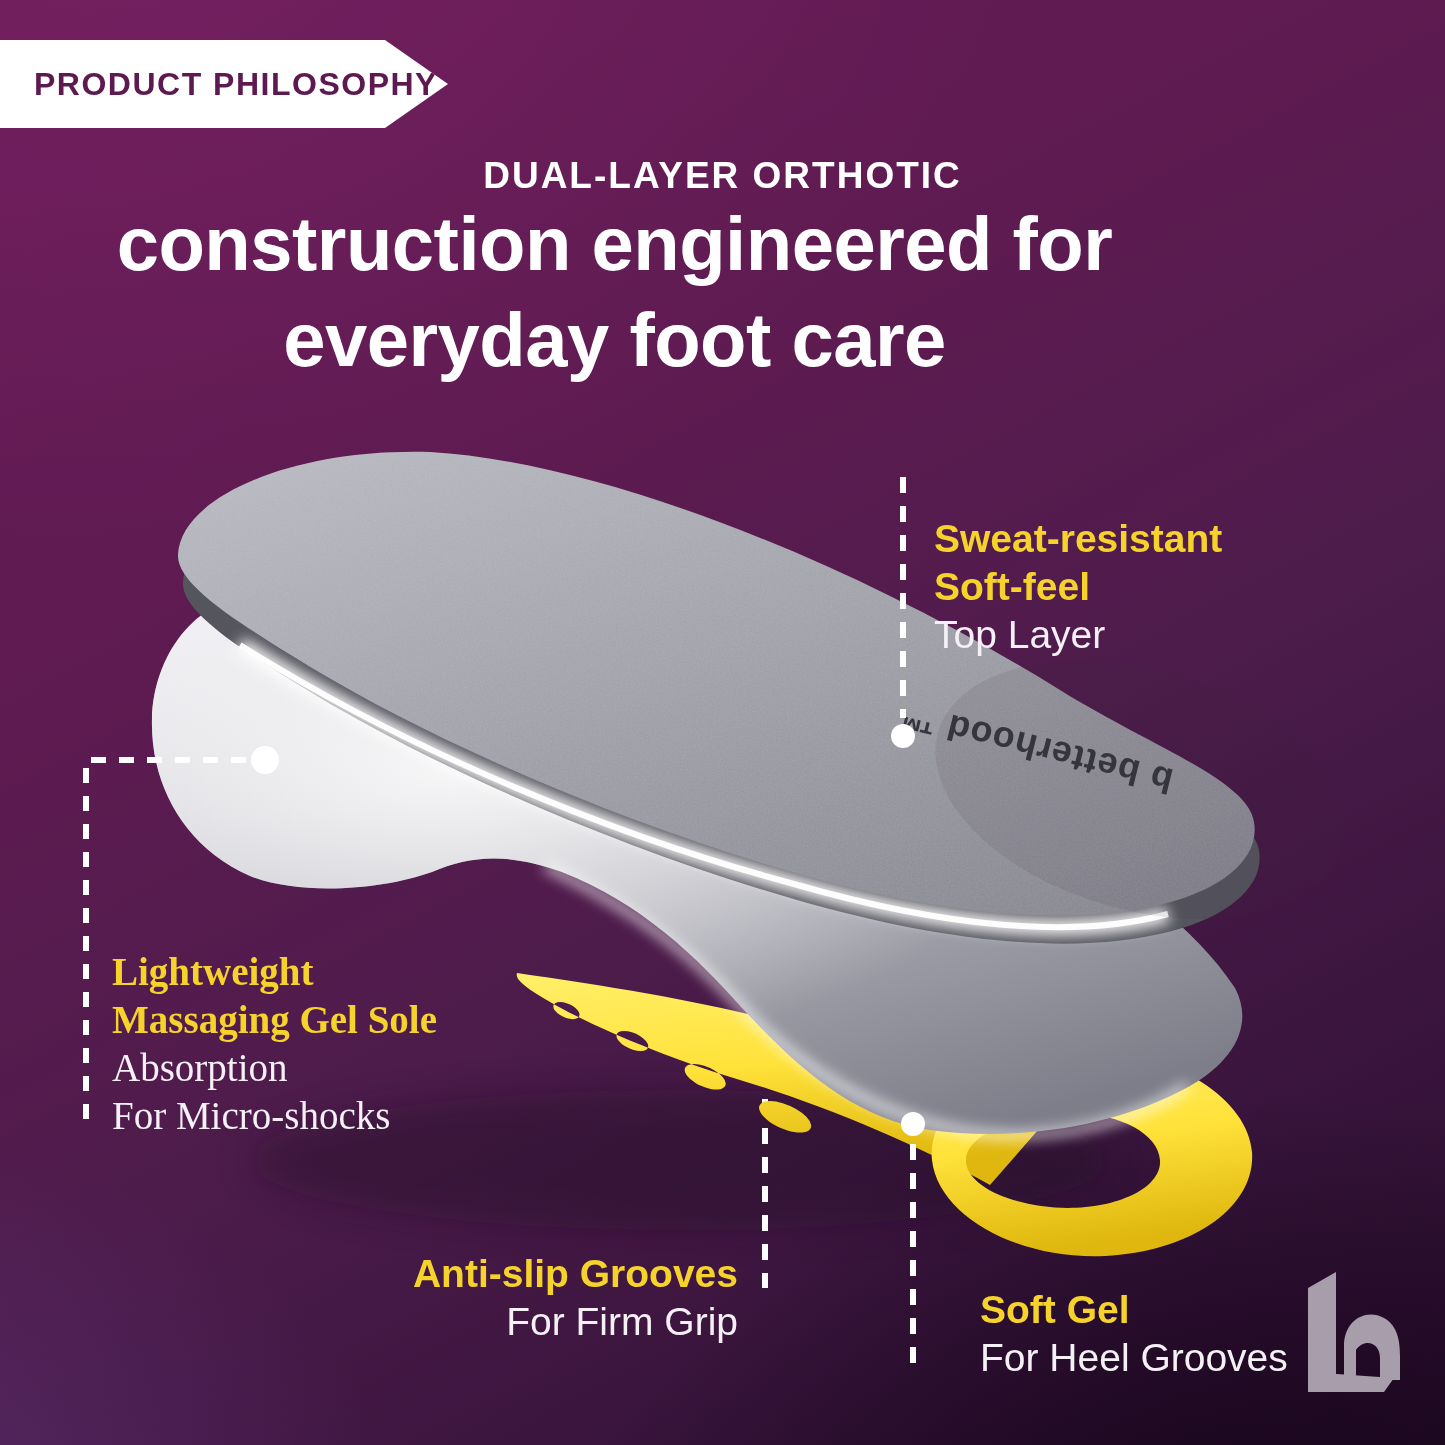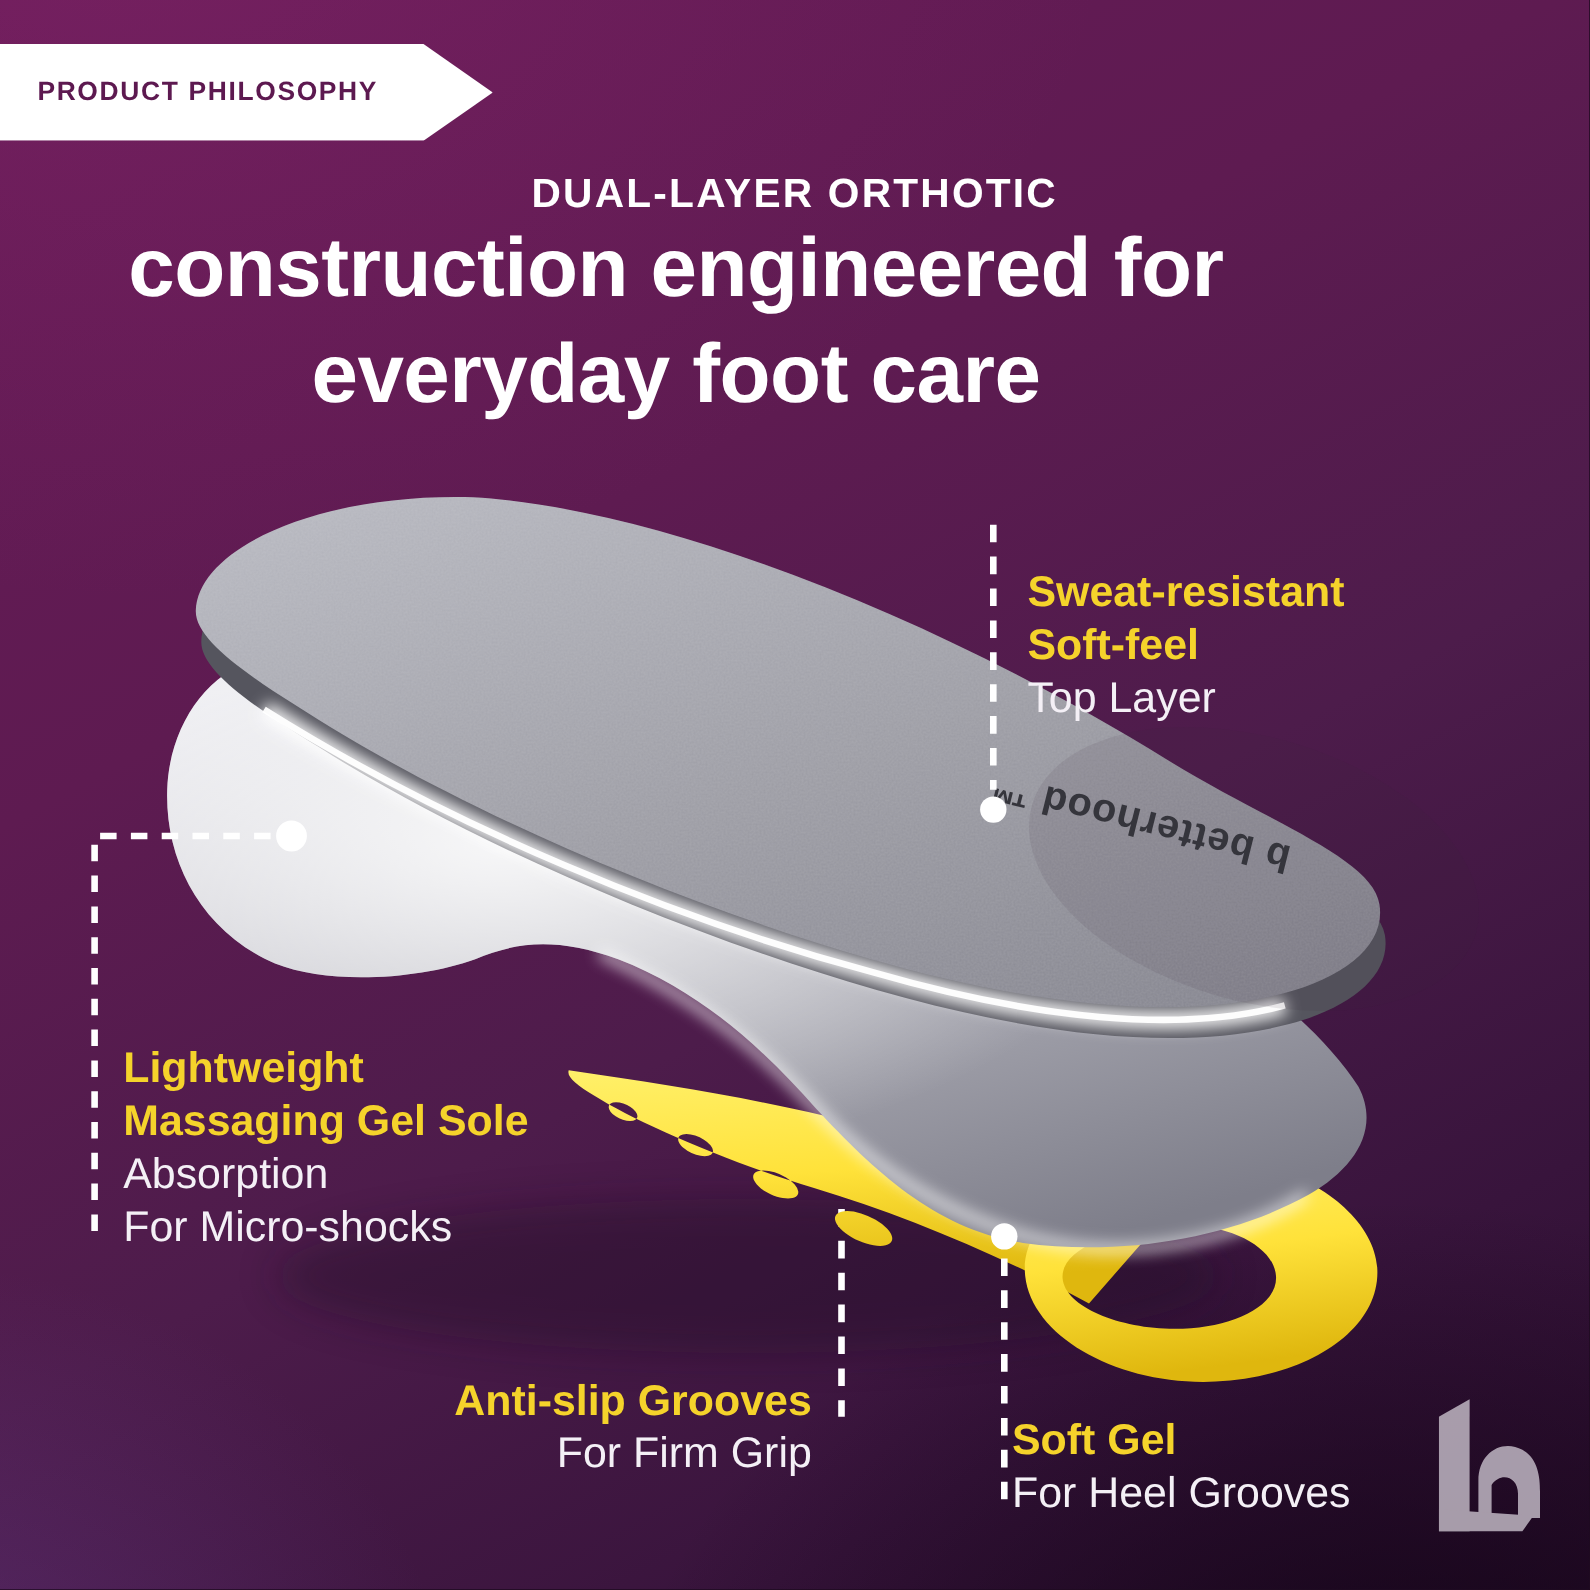--- a/index.html
+++ b/index.html
@@ -12,34 +12,34 @@
       radial-gradient(1500px 1100px at 8% -8%, rgba(150,44,116,0.30), rgba(150,44,116,0) 60%),
       linear-gradient(152deg,#681b58 0%,#5e1b51 34%,#4d1c4b 58%,#38143c 82%,#2b0e2e 100%);
   }
   .abs{position:absolute;}
   
   .badge{
     top:40px;left:0;height:88px;width:448px;background:#ffffff;
     clip-path:polygon(0 0,385px 0,448px 50%,385px 100%,0 100%);
     display:flex;align-items:center;padding-left:34px;box-sizing:border-box;
   }
-  .badge span{font-size:24px;font-weight:700;letter-spacing:1.5px;color:#5D1950;}
+  .badge span{font-size:32px;font-weight:700;letter-spacing:1.5px;color:#5D1950;}
   
   .kicker{top:155px;left:0;width:1445px;text-align:center;color:#ffffff;
     font-size:37px;font-weight:700;letter-spacing:2px;}
   .headline{top:196px;left:0;width:1229px;text-align:center;color:#ffffff;
     font-size:76px;font-weight:700;line-height:96px;letter-spacing:-0.5px;}
   
   .co{line-height:48px;font-size:39px;}
   .co .y{color:#F5D32B;font-weight:700;}
   .co .w{color:#F4F0F6;font-weight:400;}
   .co-top{top:470px;left:934px;width:430px;margin-top:45px;}
-  .co-sole{top:948px;left:112px;width:460px;}
+  .co-sole{top:948px;left:112px;width:460px;font-family:Liberation Serif, serif;}
   .co-grooves{top:1202px;left:280px;width:458px;text-align:right;margin-top:48px;}
-  .co-softgel{top:1286px;left:920px;width:430px;}
+  .co-softgel{top:1286px;left:980px;width:430px;}
   svg text{font-family:"Liberation Sans",sans-serif;}
 </style>
 </head>
 <body>
 
 <div class="canvas">
 
   <svg class="abs" style="left:0;top:0" width="1445" height="1445" viewBox="0 0 1445 1445">
     <defs>
       <linearGradient id="soleGrad" x1="0.15" y1="0" x2="0.75" y2="1">

